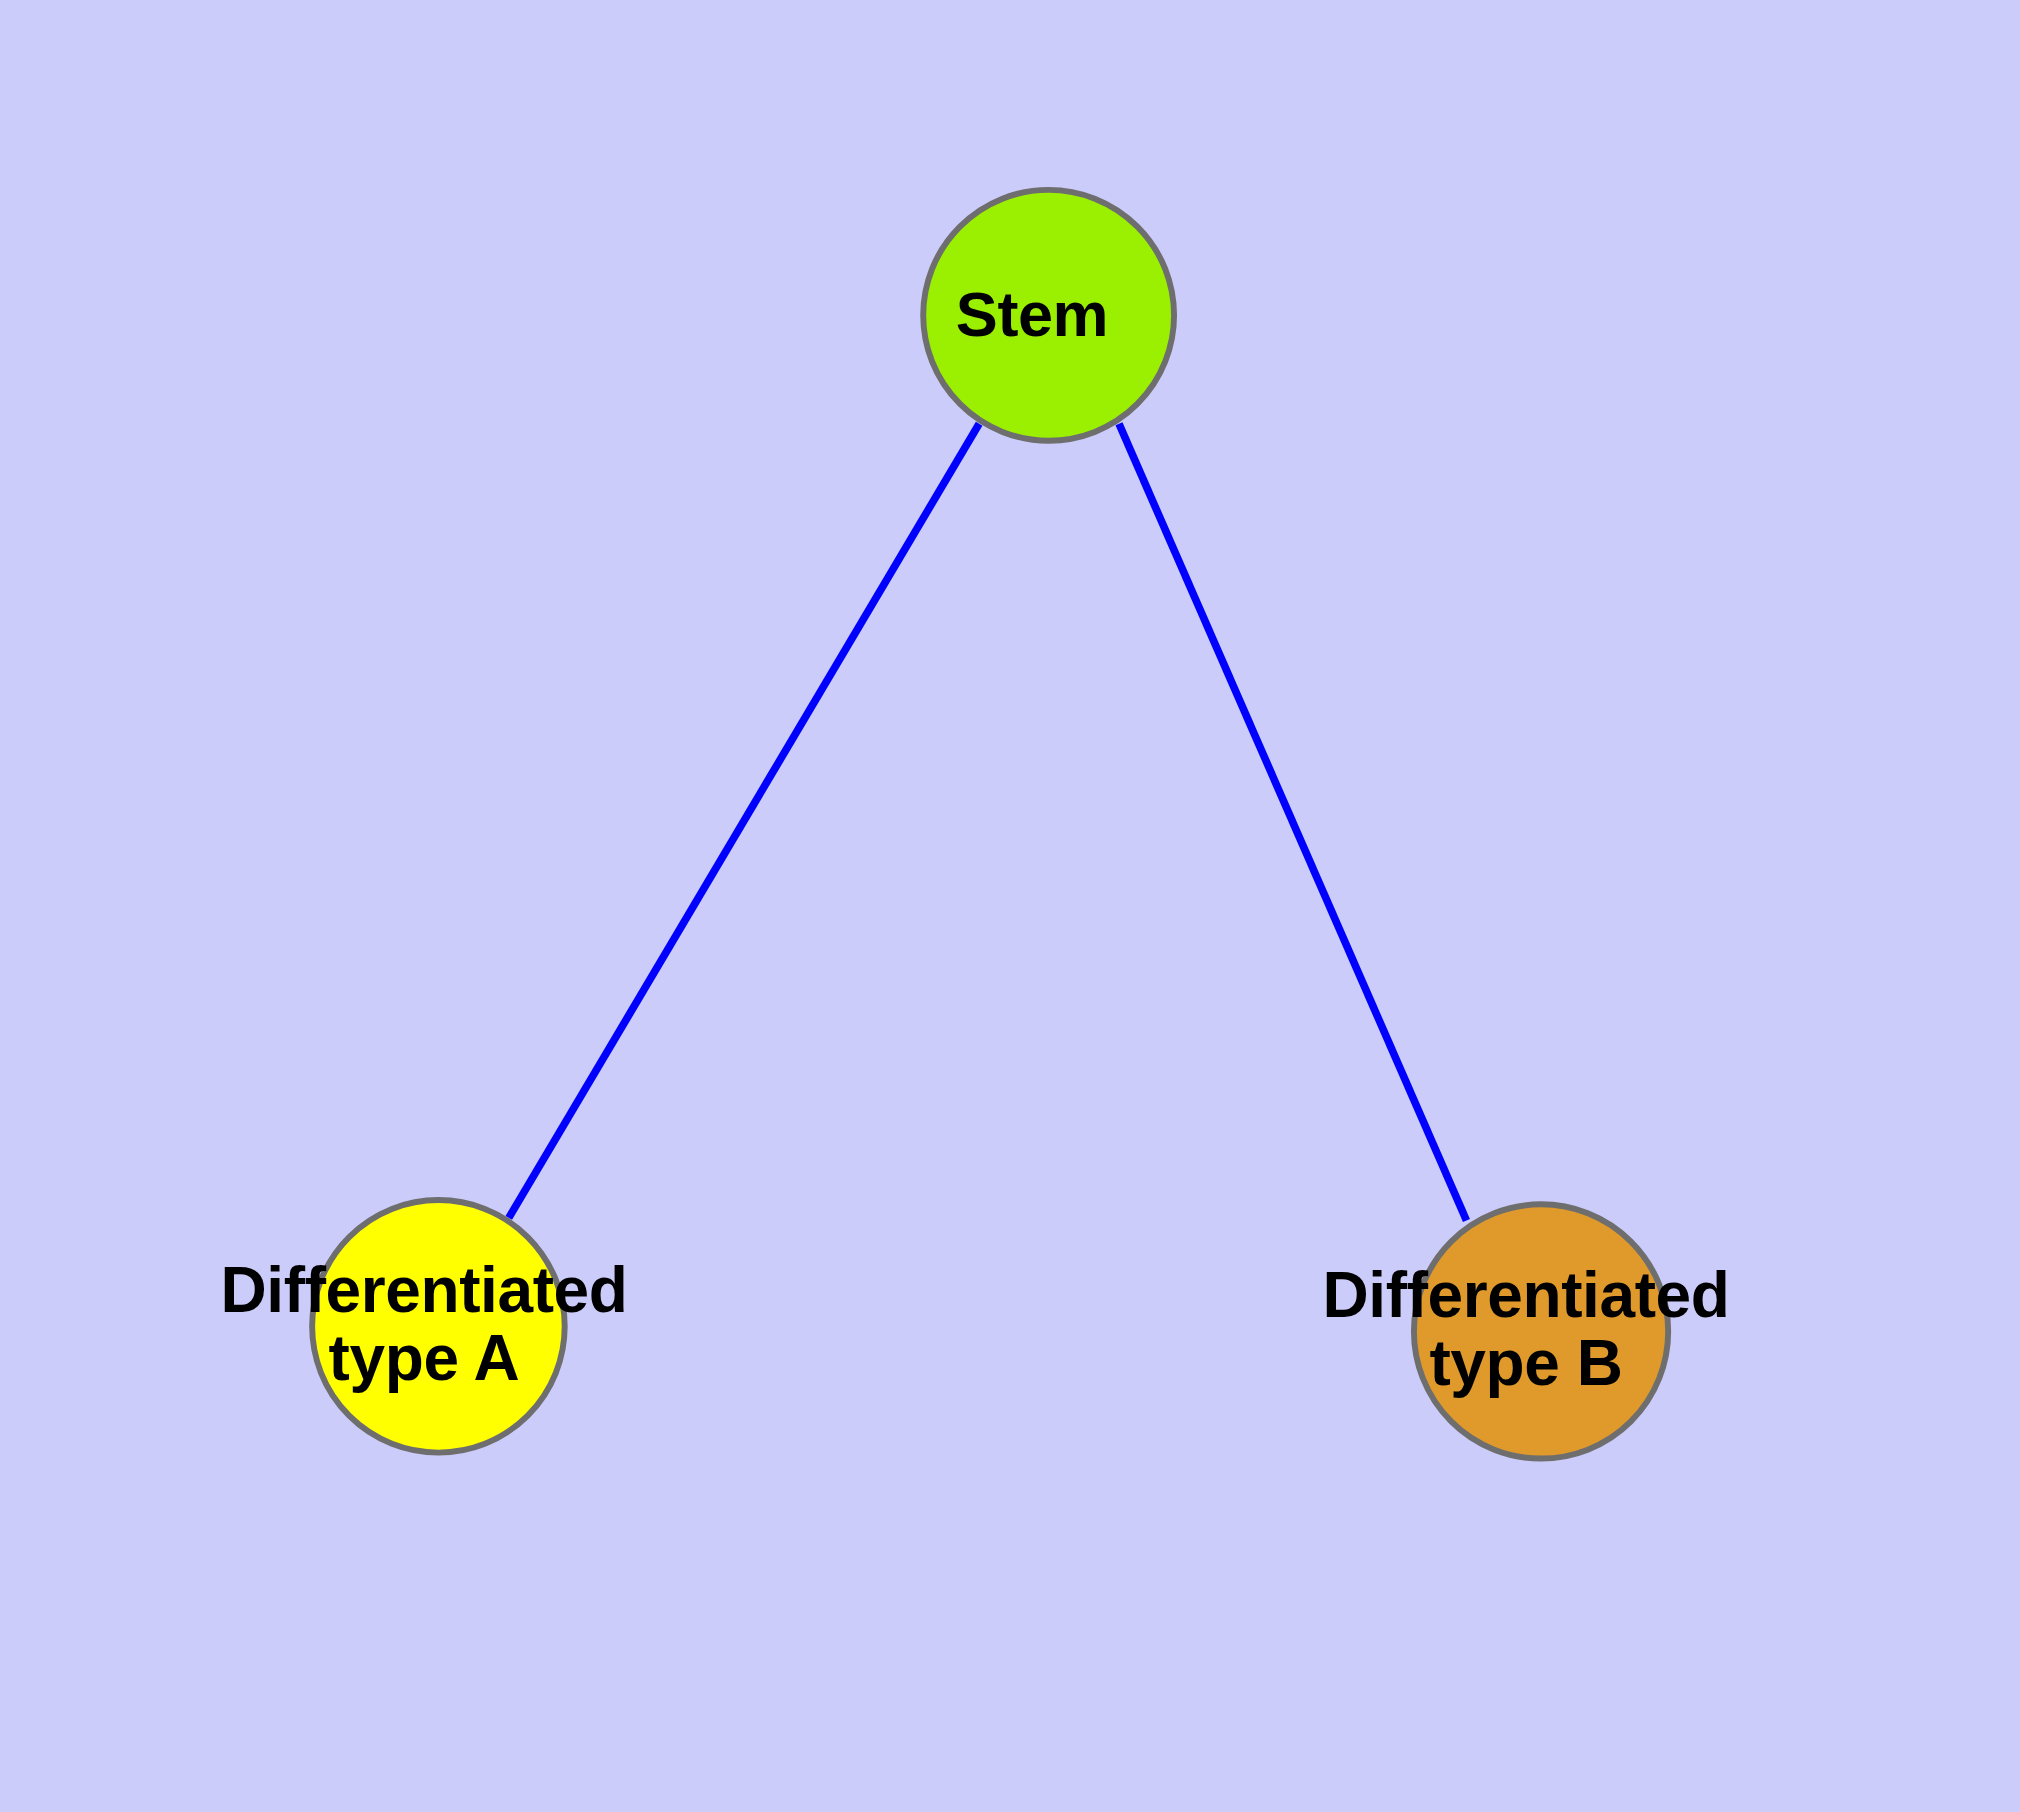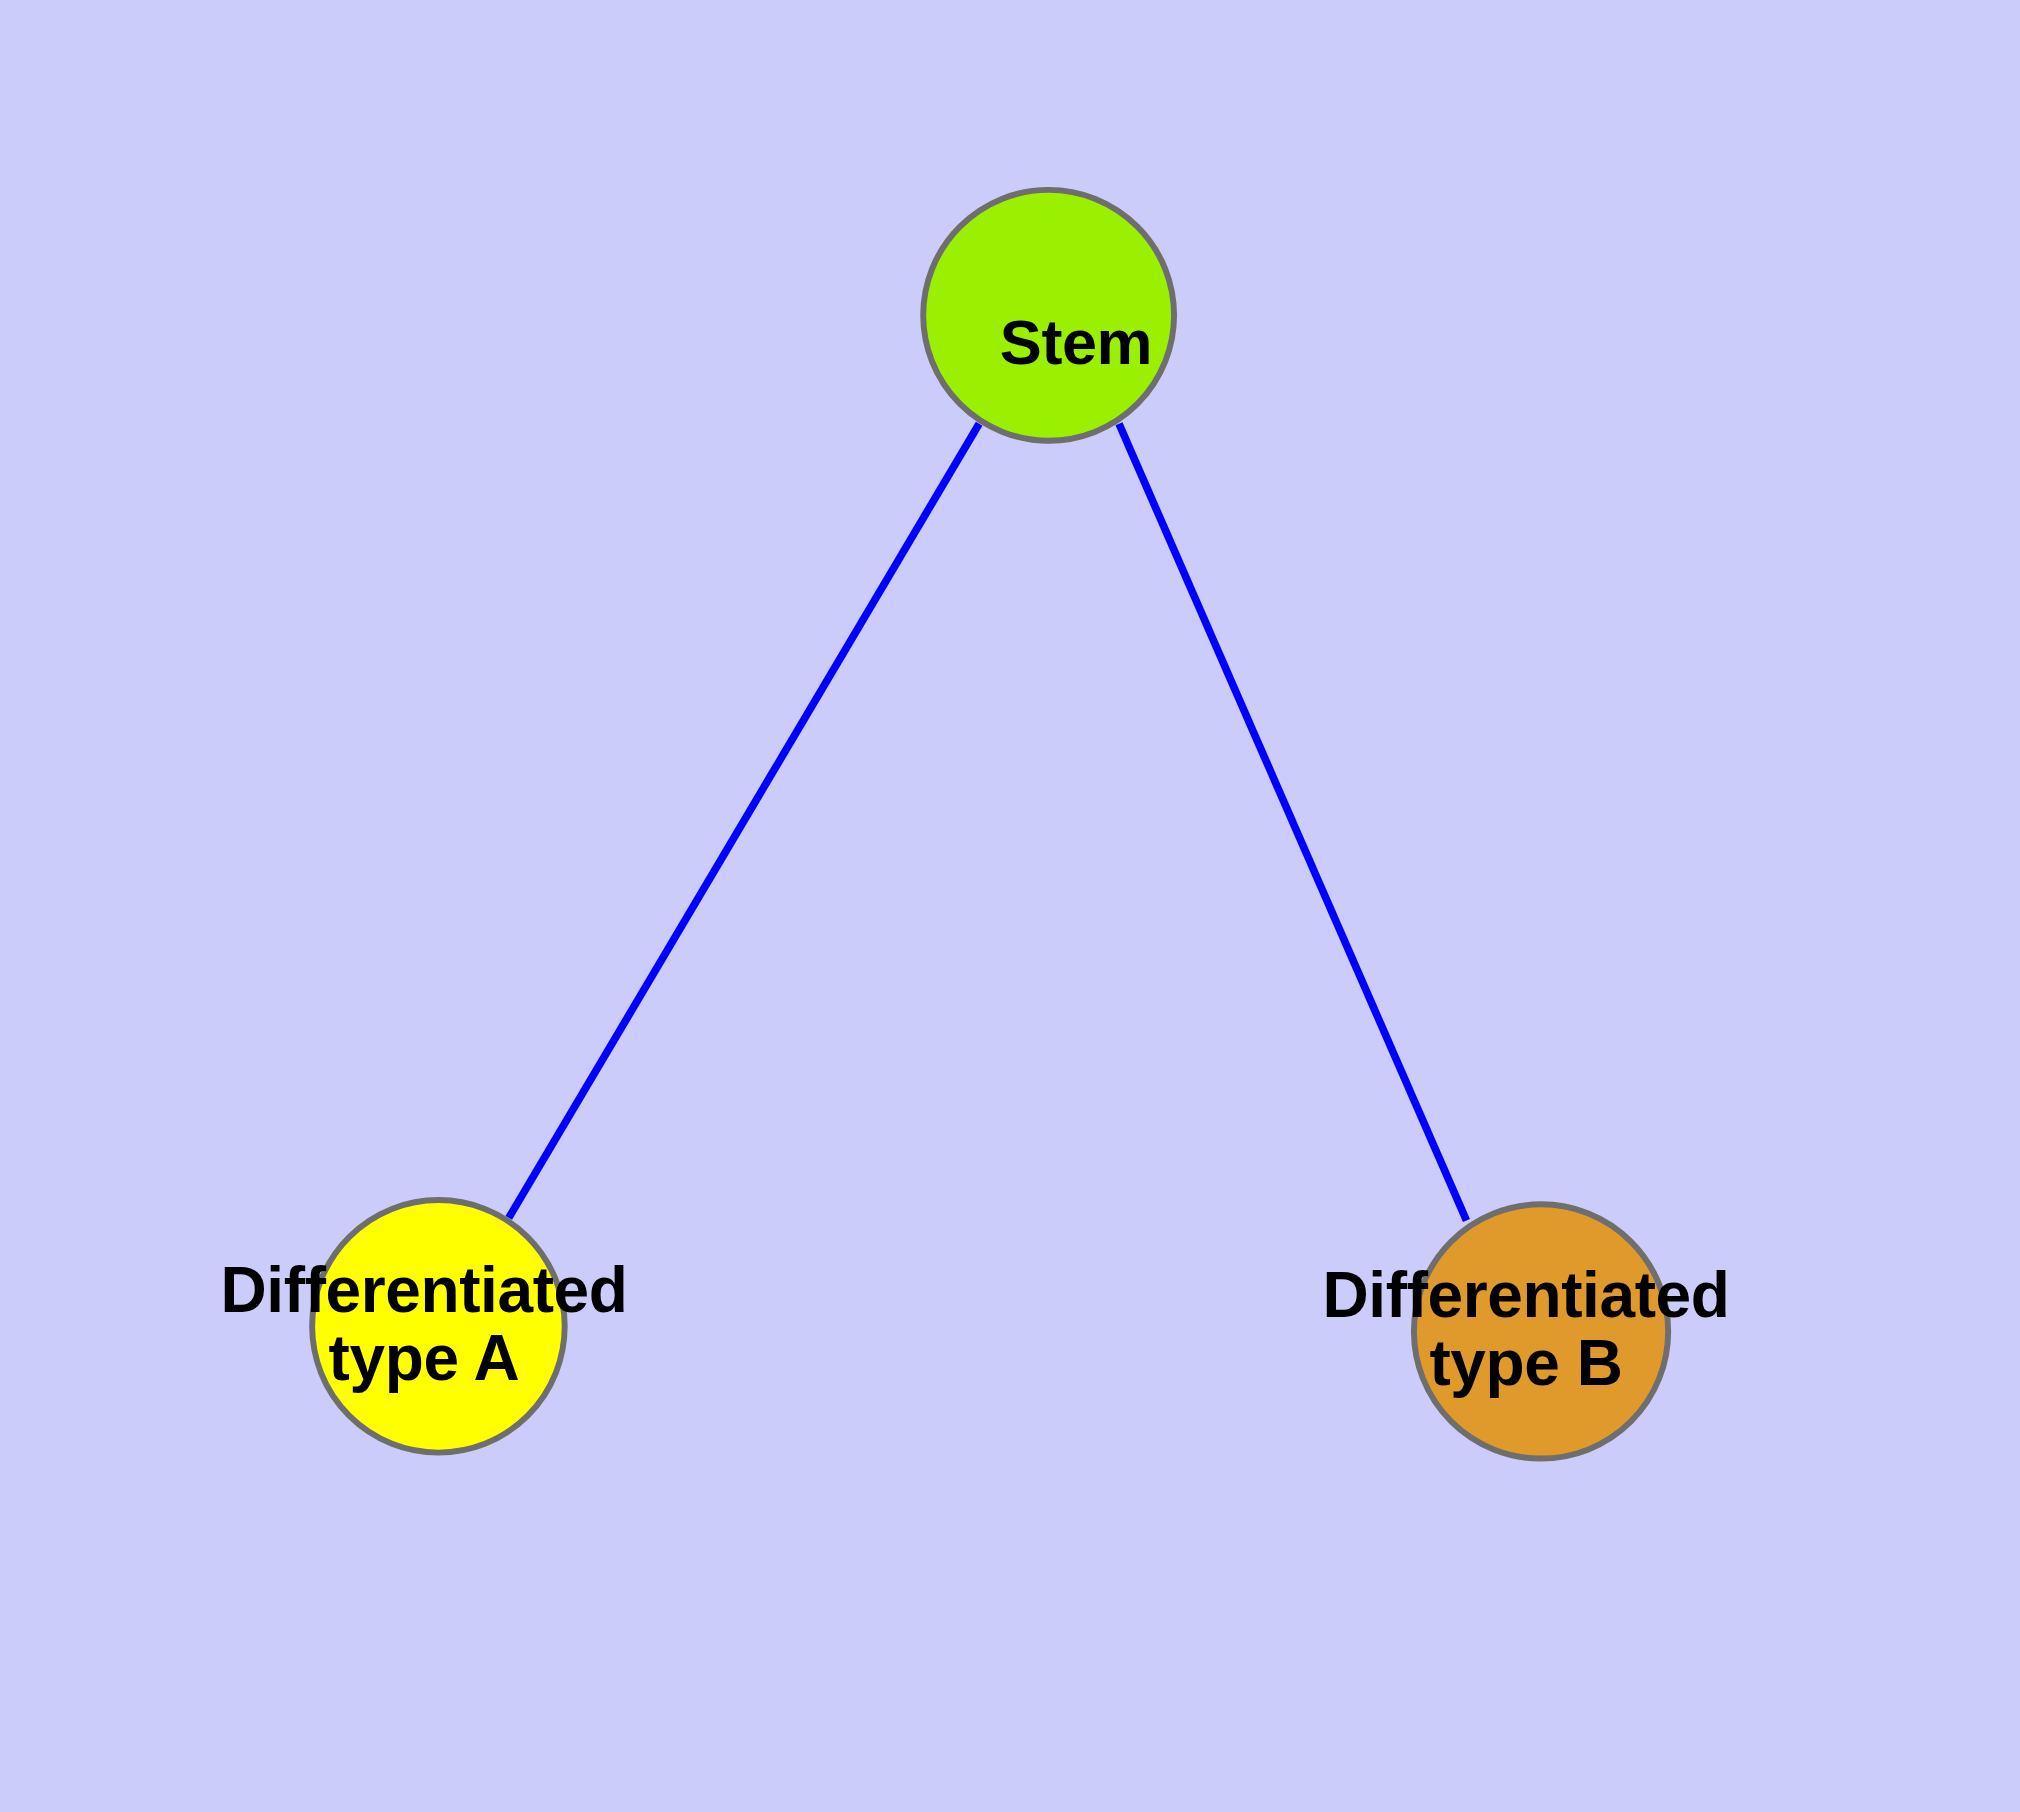--- a/index.html
+++ b/index.html
@@ -28,24 +28,23 @@
     text-align: center;
     font-weight: bold;
     color: #000000;
     line-height: 1.07;
     white-space: pre;
     pointer-events: none;
     letter-spacing: -0.4px;
   }
   #label-stem {
     font-size: 63px;
-    left: 1076px;
+    left: 1032px;
     top: 315px;
     transform: translate(-50%, -50%);
-    margin-top: 28px;
   }
   #label-type-a {
     font-size: 64px;
     left: 424px;
     top: 1324px;
     transform: translate(-50%, -50%);
   }
   #label-type-b {
     font-size: 64px;
     left: 1526px;

